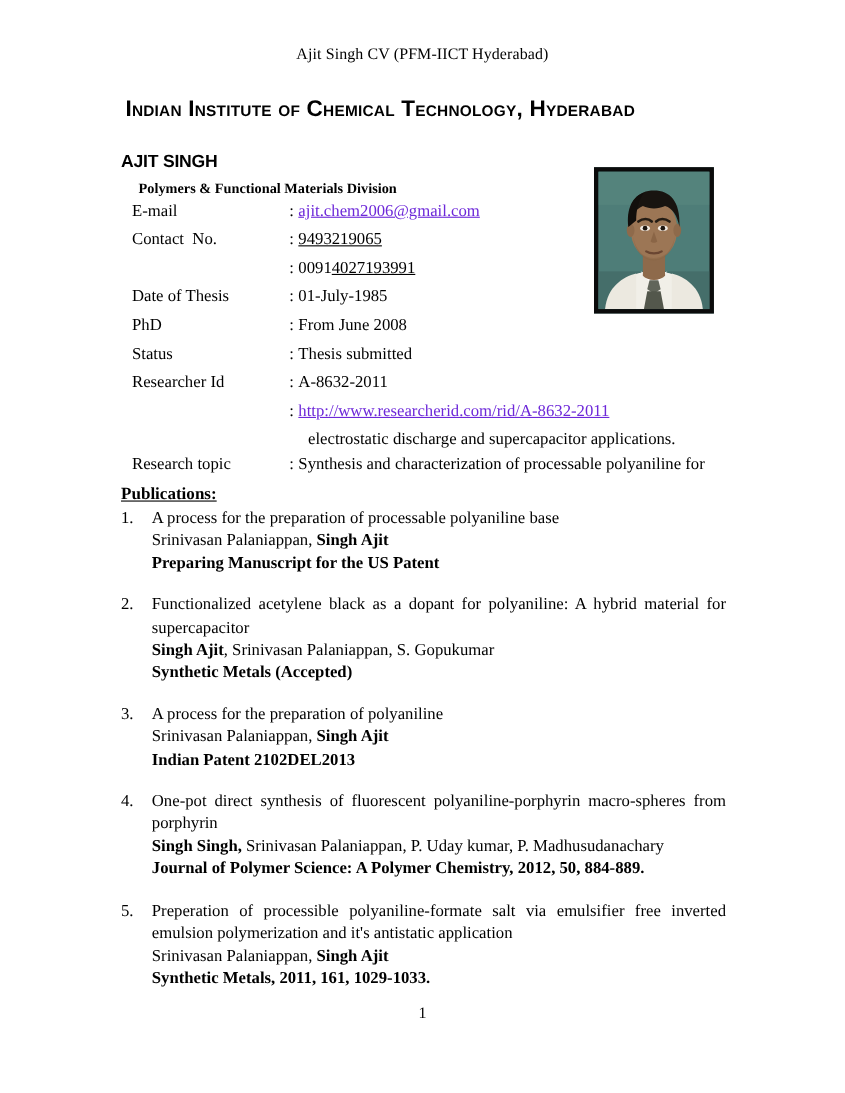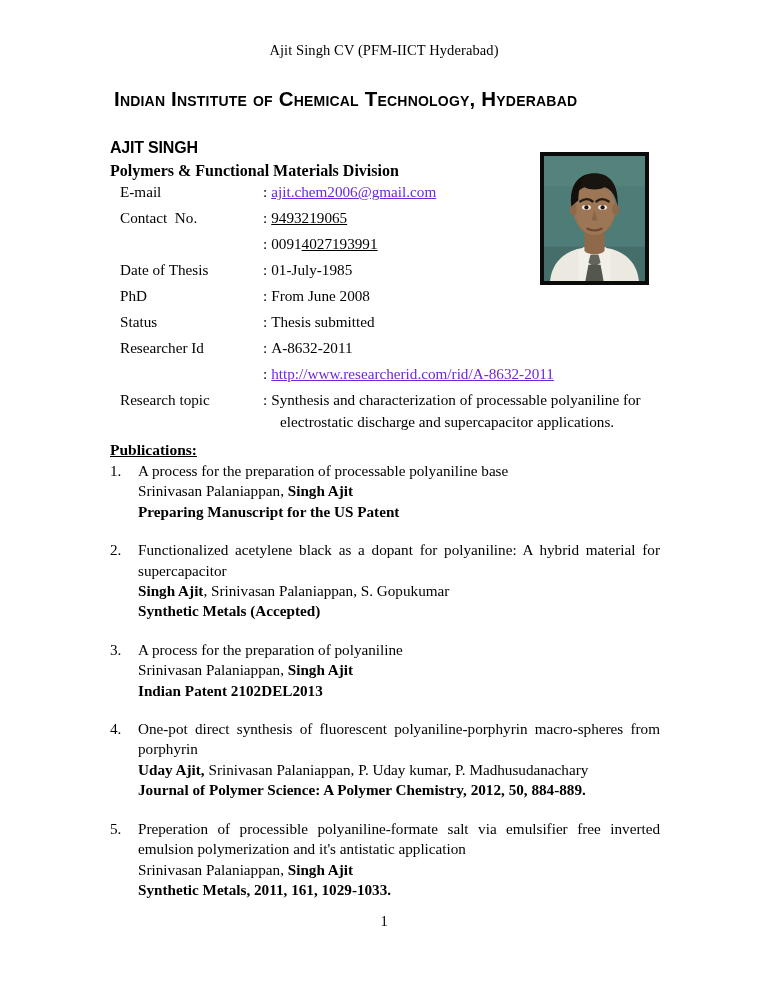--- a/index.html
+++ b/index.html
@@ -58,24 +58,24 @@
     left: 110px;
     top: 138px;
     font-family: "Liberation Sans", "DejaVu Sans", sans-serif;
     font-weight: bold;
     font-size: 16px;
     line-height: 19px;
     letter-spacing: -0.2px;
   }
   .division {
     position: absolute;
-    left: 110px;
+    left: 126px;
     top: 161px;
     font-weight: bold;
-    font-size: 16px;
+    font-size: 13px;
     line-height: 19px;
     text-align: center;
   }
 
   
   .info-block {
     position: absolute;
     left: 110px;
     top: 182px;
     width: 560px;
@@ -227,26 +227,26 @@
       <span class="info-label">Researcher Id</span>
       <span class="info-value"><span class="colon">:</span><span>A-8632-2011</span></span>
     </div>
 
     <div class="info-row">
       <span class="info-label"></span>
       <span class="info-value"><span class="colon">:</span><span class="link">http://www.researcherid.com/rid/A-8632-2011</span></span>
     </div>
 
     <div class="info-row tight">
+      <span class="info-cont">electrostatic discharge and supercapacitor applications.</span>
+    </div>
+
+    <div class="info-row tight">
       <span class="info-label">Research topic</span>
       <span class="info-value"><span class="colon">:</span><span>Synthesis and characterization of processable polyaniline for</span></span>
-    </div>
-
-    <div class="info-row tight">
-      <span class="info-cont">electrostatic discharge and supercapacitor applications.</span>
     </div>
 
   </div>
 
   <div class="photo">
     <svg viewBox="0 0 100 124" preserveAspectRatio="none">
       <rect x="0" y="0" width="100" height="124" fill="#4e7d78"></rect>
       <rect x="0" y="0" width="100" height="30" fill="#54837c"></rect>
       <rect x="0" y="90" width="100" height="34" fill="#456e6a"></rect>
 
@@ -307,21 +307,21 @@
     <div class="pub-item">
       <span class="pub-num">3.</span>
       <div class="pub-title">A process for the preparation of polyaniline</div>
       <div class="pub-authors"><span>Srinivasan Palaniappan, </span><span class="b">Singh Ajit</span><span></span></div>
       <div class="pub-venue">Indian Patent 2102DEL2013</div>
     </div>
 
     <div class="pub-item">
       <span class="pub-num">4.</span>
       <div class="pub-title justify">One-pot direct synthesis of fluorescent polyaniline-porphyrin macro-spheres from porphyrin</div>
-      <div class="pub-authors"><span></span><span class="b">Uday Ajit,</span><span> Srinivasan Palaniappan, P. Uday kumar, P. Madhusudanachary</span></div>
+      <div class="pub-authors"><span></span><span class="b">Singh Singh,</span><span> Srinivasan Palaniappan, P. Uday kumar, P. Madhusudanachary</span></div>
       <div class="pub-venue">Journal of Polymer Science: A Polymer Chemistry, 2012, 50, 884-889.</div>
     </div>
 
     <div class="pub-item">
       <span class="pub-num">5.</span>
       <div class="pub-title justify">Preperation of processible polyaniline-formate salt via emulsifier free inverted emulsion polymerization and it's antistatic application</div>
       <div class="pub-authors"><span>Srinivasan Palaniappan, </span><span class="b">Singh Ajit</span><span></span></div>
       <div class="pub-venue">Synthetic Metals, 2011, 161, 1029-1033.</div>
     </div>
 

